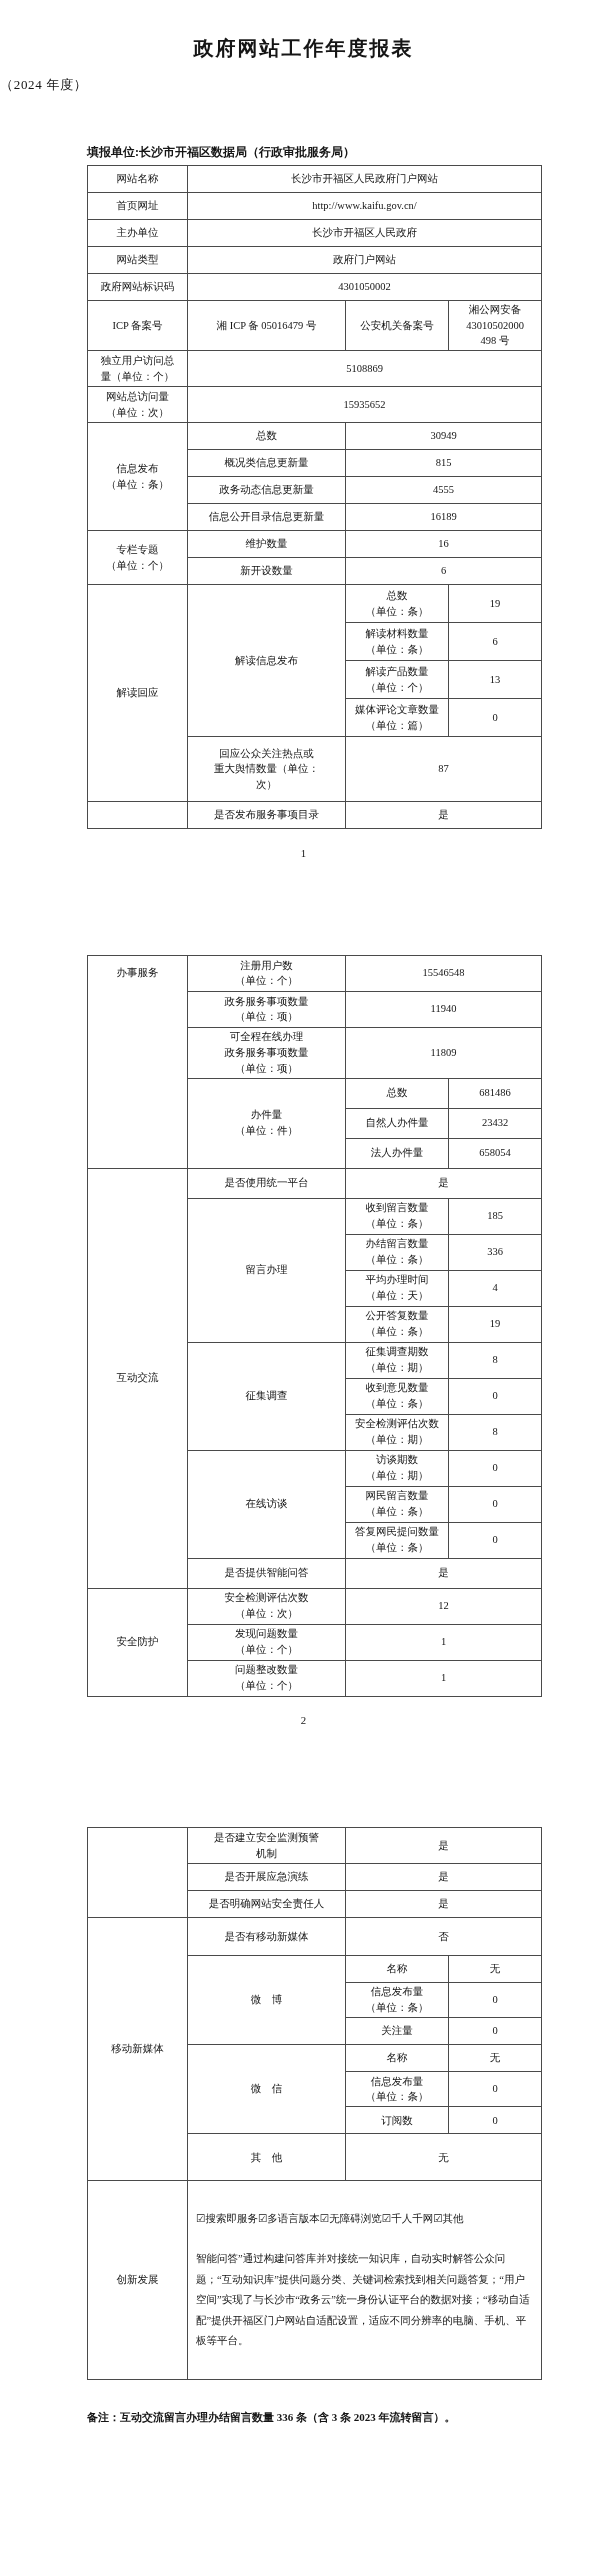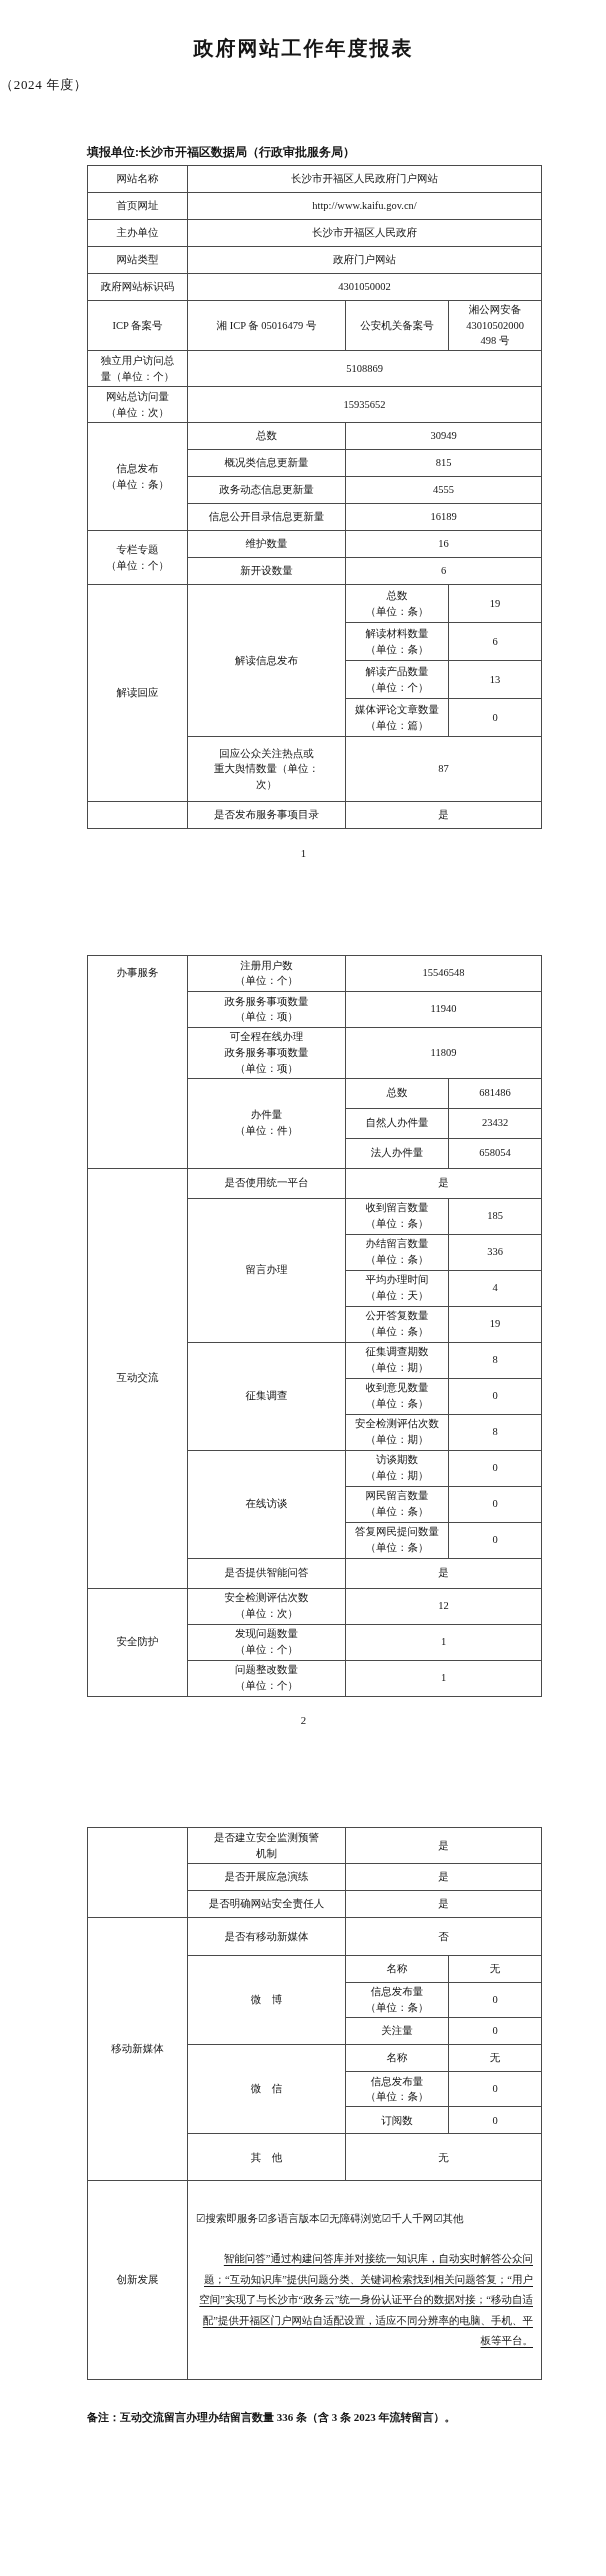--- a/index.html
+++ b/index.html
@@ -12,21 +12,21 @@
   table.report{border-collapse:collapse;margin-left:87px;width:454px;table-layout:fixed;border:1.3px solid #3c3c3c;}
   table.report td{border:0.7px solid #4a4a4a;text-align:center;vertical-align:middle;font-size:10.5px;line-height:1.5;padding:1.3px 3.4px;white-space:pre-line;word-break:break-all;}
   col.c1{width:100px}col.c2{width:158px}col.c3{width:103px}col.c4{width:93px}
   tr.r40{height:27px}tr.r44{height:30px}tr.r52{height:35px}tr.r54{height:36px}
   tr.r56{height:38px}tr.r68{height:46px}tr.r70{height:47px}tr.r96{height:65px}
   .vtop{vertical-align:top !important;padding-top:9.4px !important;}
   .pagenum{text-align:center;font-size:10.8px;margin-top:17.5px;}
   .gap2{margin-top:96px;}
   .gap3{margin-top:101px;padding-left:41px;}
   .innov-cell{text-align:left !important;padding:6.7px 8px !important;line-height:1.95 !important;}
-  .innov-desc{text-decoration:underline;text-underline-offset:2.7px;text-align:right;}
+  .innov-desc{text-underline-offset:2.7px;}
   .note{margin:30px 0 0 87px;font-size:11px;font-weight:700;}
   .pagenum3{margin-top:152px;padding-bottom:27px;}
 </style>
 </head>
 <body>
 
 <div class="doc">
 
   <div class="page1">
     <h1 class="title">政府网站工作年度报表</h1>

